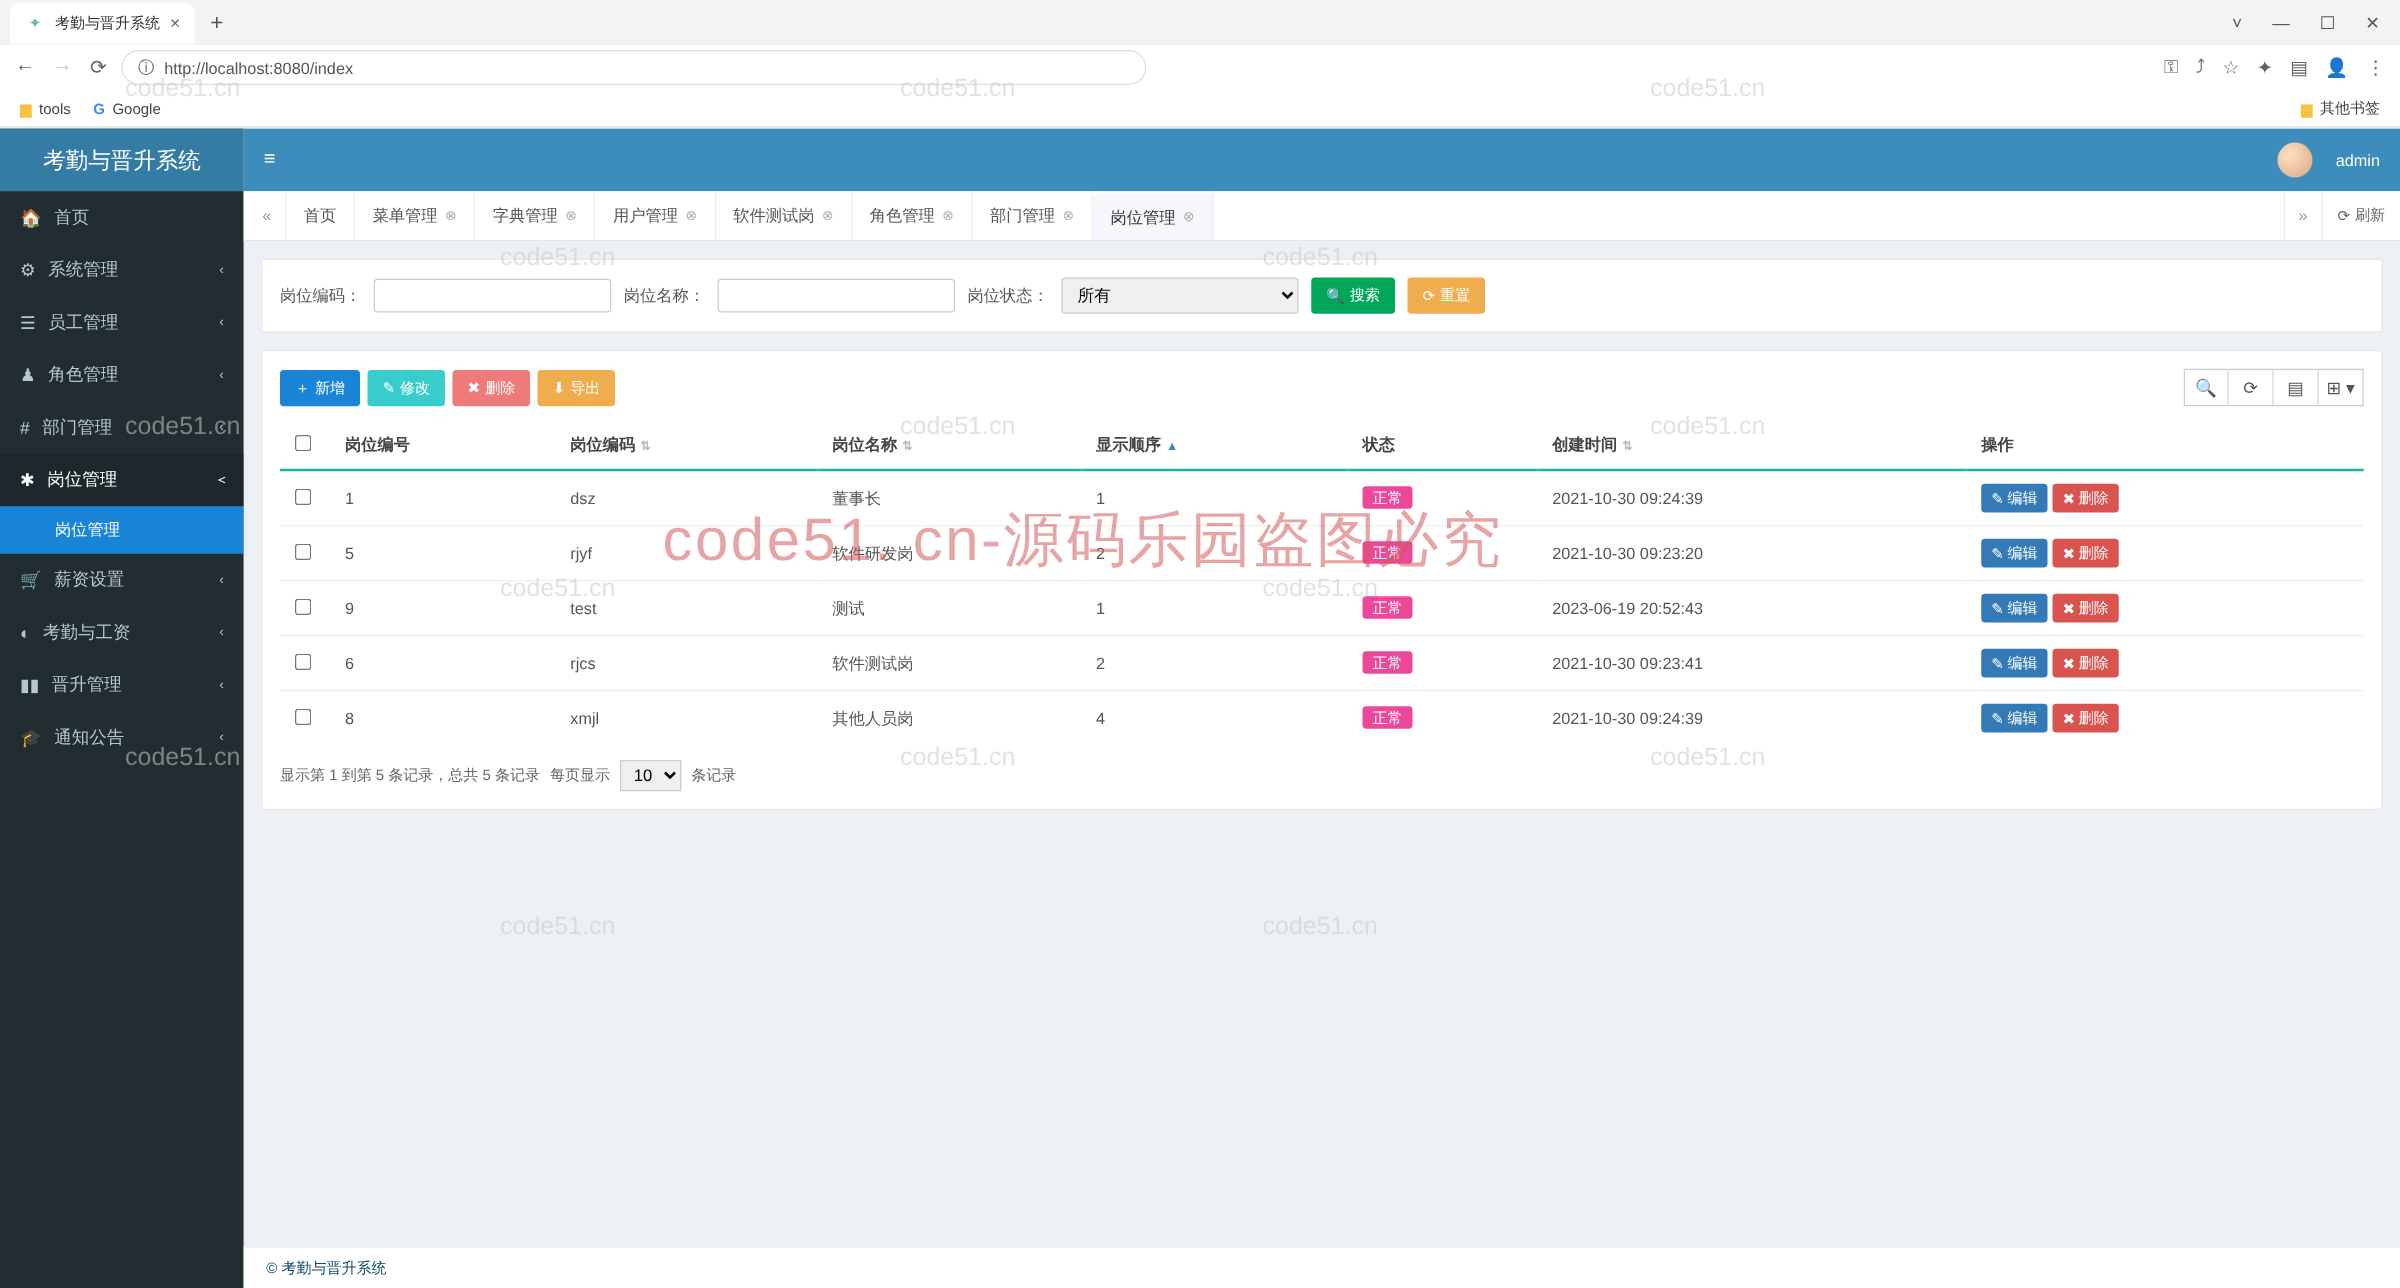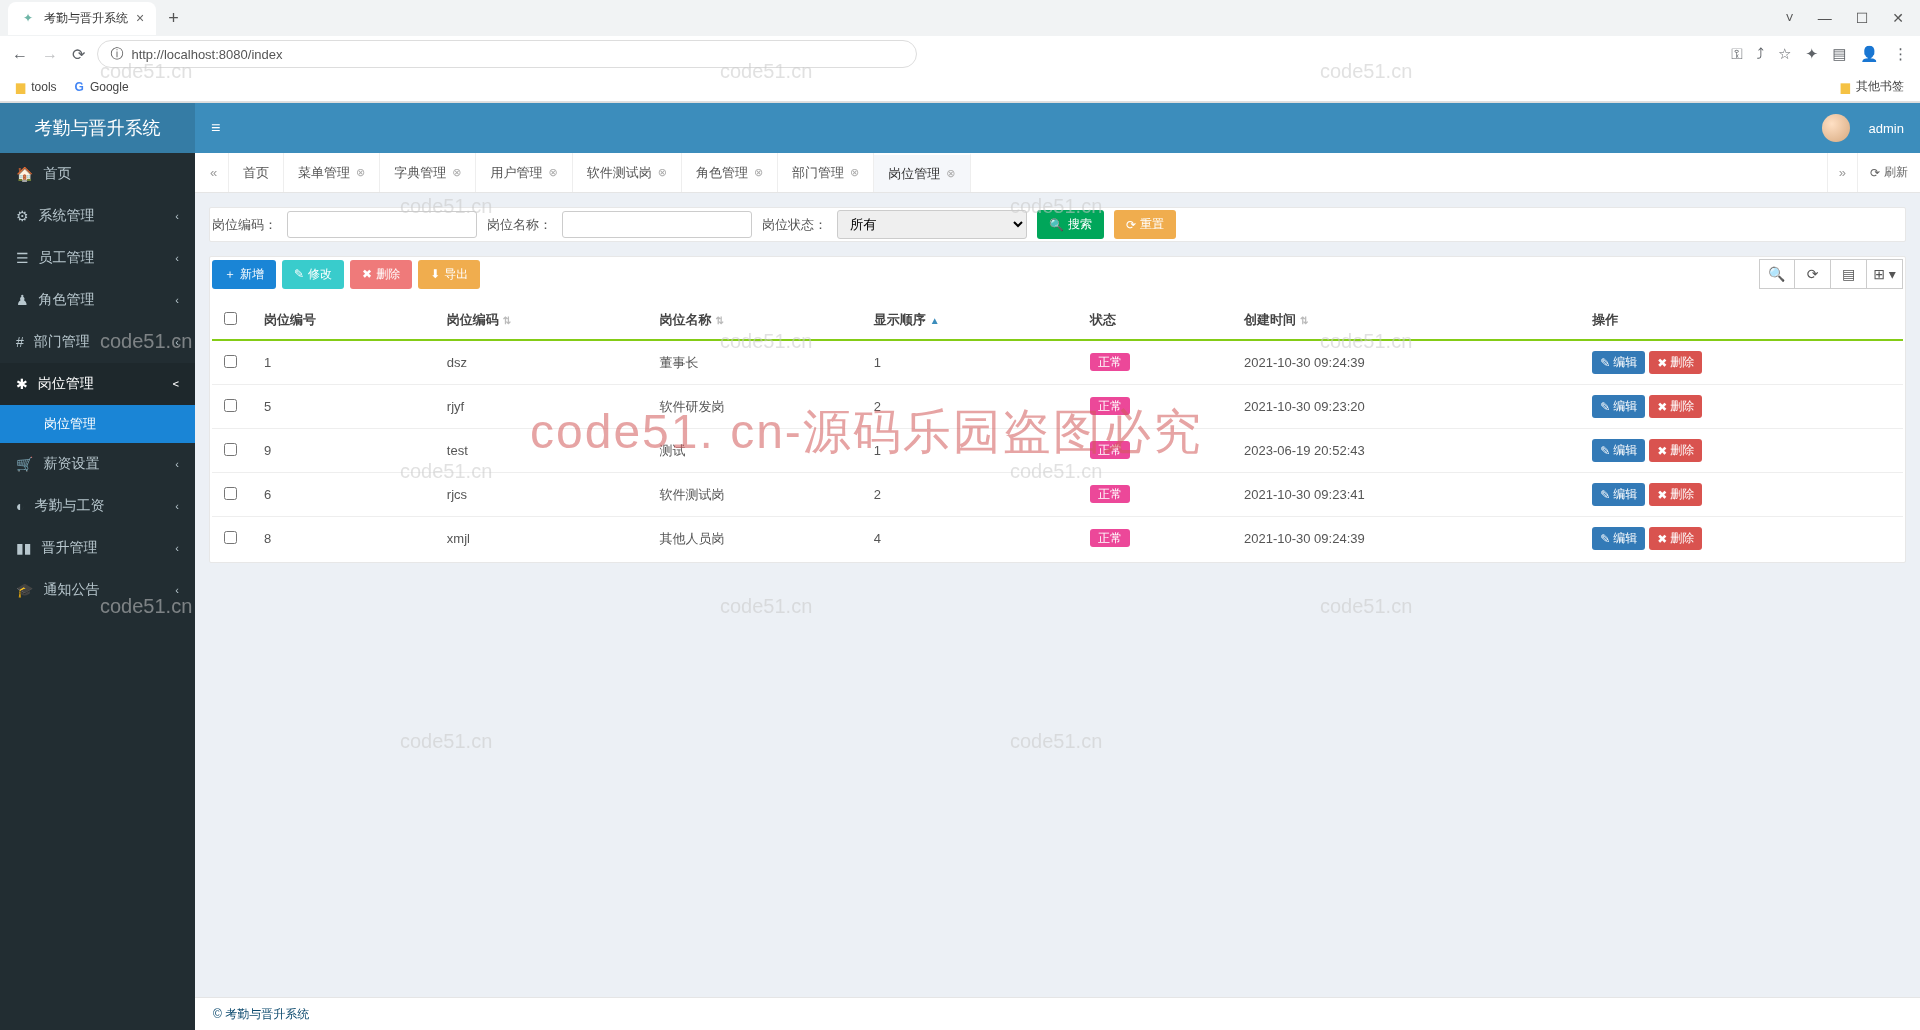--- a/index.html
+++ b/index.html
@@ -34,39 +34,39 @@
 .user-area { margin-left: auto; display: flex; align-items: center; gap: 19px; }
 .avatar { width: 28px; height: 28px; border-radius: 50%; background: radial-gradient(circle at 35% 35%, #ffe0c4, #d6a87e); }
 .tabstrip { height: 40px; background: #fff; border-bottom: 1px solid #e5e5e5; display: flex; align-items: stretch; padding-left: 4px; }
 .tabstrip .scroll-left, .tabstrip .scroll-right { width: 30px; display: flex; align-items: center; justify-content: center; color: #999; border-right: 1px solid #eee; }
 .tabstrip .scroll-right { border-left: 1px solid #eee; border-right: none; }
 .tabstrip .refresh { display: flex; align-items: center; gap: 4px; padding: 0 12px; color: #666; font-size: 12px; border-left: 1px solid #eee; }
 .content-tab { display: flex; align-items: center; gap: 6px; padding: 0 14px; font-size: 13px; color: #555; border-right: 1px solid #eee; cursor: pointer; }
 .content-tab.active { background: #f5f7fa; border-top: 2px solid #fff; color: #333; }
 .content-tab .x { color: #aaa; font-size: 11px; }
 .page-body { padding: 14px; flex: 1; overflow: auto; }
-.panel { background: #fff; border: 1px solid #e7e7e7; border-radius: 2px; padding: 2px; margin-bottom: 14px; }
+.panel { background: #fff; border: 1px solid #e7e7e7; border-radius: 2px; padding: 14px; margin-bottom: 14px; }
 .filter-row { display: flex; align-items: center; gap: 10px; }
 .filter-row label { color: #555; }
 .filter-row input[type=text] { border: 1px solid #ccc; padding: 5px 8px; width: 190px; border-radius: 3px; }
 .filter-row select { border: 1px solid #ccc; padding: 5px 8px; width: 190px; border-radius: 3px; }
 .btn { display: inline-flex; align-items: center; gap: 4px; padding: 6px 12px; border: none; border-radius: 3px; color: #fff; font-size: 12px; cursor: pointer; }
 .btn-primary { background: #1a85d6; }
 .btn-success { background: #00a65a; }
 .btn-danger { background: #ef7a7a; }
 .btn-warning { background: #f0ad4e; }
 .btn-teal { background: #39cccc; }
 .toolbar-row { display: flex; align-items: center; }
 .toolbar-left { display: flex; gap: 6px; }
 .toolbar-right { margin-left: auto; display: flex; gap: 0; }
 .icon-btn { width: 36px; height: 30px; border: 1px solid #ccc; background: #fff; display: flex; align-items: center; justify-content: center; color: #555; font-size: 14px; cursor: pointer; }
 .icon-btn + .icon-btn { border-left: none; }
 table.data { width: 100%; border-collapse: collapse; margin-top: 12px; }
 table.data th, table.data td { text-align: left; padding: 10px 12px; border-top: 1px solid #eee; font-size: 13px; color: #555; }
-table.data th { border-top: none; border-bottom: 2px solid #84cc16; font-weight: 600; color: #444; }
+table.data th { border-top: none; border-bottom: 2px solid #14b8a6; font-weight: 600; color: #444; }
 .sort-ind { color: #bbb; font-size: 10px; margin-left: 4px; }
 .sort-ind.asc { color: #3c8dbc; }
 .badge-status { background: #ec4899; color: #fff; padding: 2px 8px; border-radius: 3px; font-size: 12px; }
 .row-act { display: inline-flex; align-items: center; gap: 3px; padding: 3px 8px; border-radius: 3px; color: #fff; font-size: 12px; cursor: pointer; }
 .row-edit { background: #337ab7; }
 .row-del { background: #d9534f; margin-left: 4px; }
 .pager-line { display: flex; align-items: center; gap: 8px; font-size: 12px; color: #666; margin-top: 12px; }
 .pager-line select { border: 1px solid #ccc; padding: 3px 6px; }
 .footer { text-align: left; padding: 8px 18px; color: #0c4a6e; font-size: 12px; background: #fff; border-top: 1px solid #e5e5e5; }
 .watermark { position: absolute; color: #c9c9c9; font-size: 20px; pointer-events: none; z-index: 5; opacity: 0.55; }
@@ -341,20 +341,26 @@
                 <td>xmjl</td>
                 <td>其他人员岗</td>
                 <td>4</td>
                 <td><span class="badge-status">正常</span></td>
                 <td>2021-10-30 09:24:39</td>
                 <td><span class="row-act row-edit"><span>✎</span>编辑</span><span class="row-act row-del"><span>✖</span>删除</span></td>
               </tr>
             </tbody>
         </table>
 
+        <div class="pager-line">
+          <span>显示第 1 到第 5 条记录，总共 5 条记录</span>
+          <span>每页显示</span>
+          <select><option>10</option></select>
+          <span>条记录</span>
+        </div>
       </div>
     </div>
 
     <div class="footer">© 考勤与晋升系统</div>
   </div>
 </div>
 
 <div class="watermark" style="top:60px;left:100px">code51.cn</div>
 <div class="watermark" style="top:60px;left:720px">code51.cn</div>
 <div class="watermark" style="top:60px;left:1320px">code51.cn</div>

